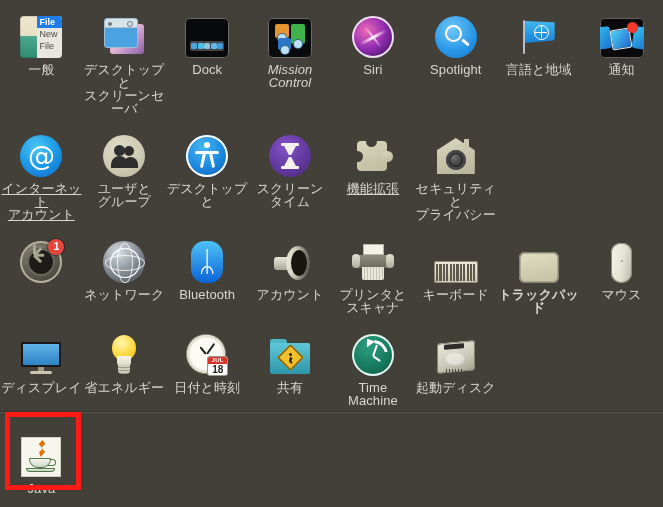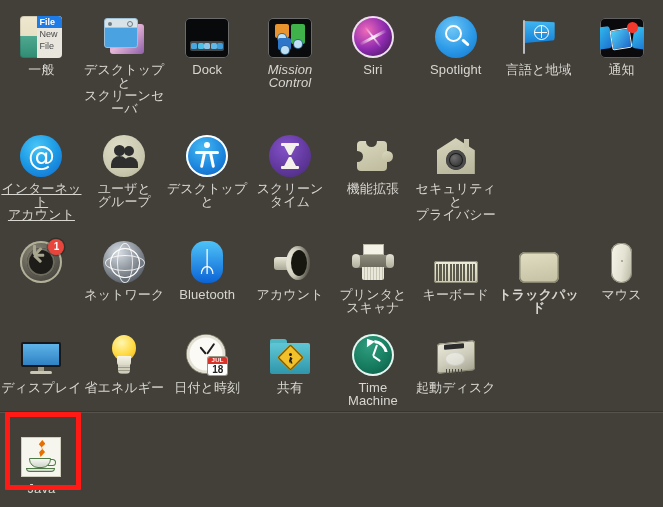--- a/index.html
+++ b/index.html
@@ -790,21 +790,21 @@
 
       <div class="cell">
         <div class="icon-wrap">
           <div class="ic-puzzle">
             <div class="body"></div>
             <div class="knob kr"></div>
               <div class="knob kt"></div>
               <div class="knob kl"></div>
           </div>
         </div>
-        <div class="icon-label" style="color: rgb(216, 214, 208);">機能拡張</div>
+        <div class="icon-label" style="color: rgb(216, 214, 208); text-decoration: underline;">機能拡張</div>
       </div>
 
       <div class="cell">
         <div class="icon-wrap">
           <div class="ic-house">
             <div class="roof"></div>
               <div class="chim"></div>
               <div class="dial"></div>
           </div>
         </div>

